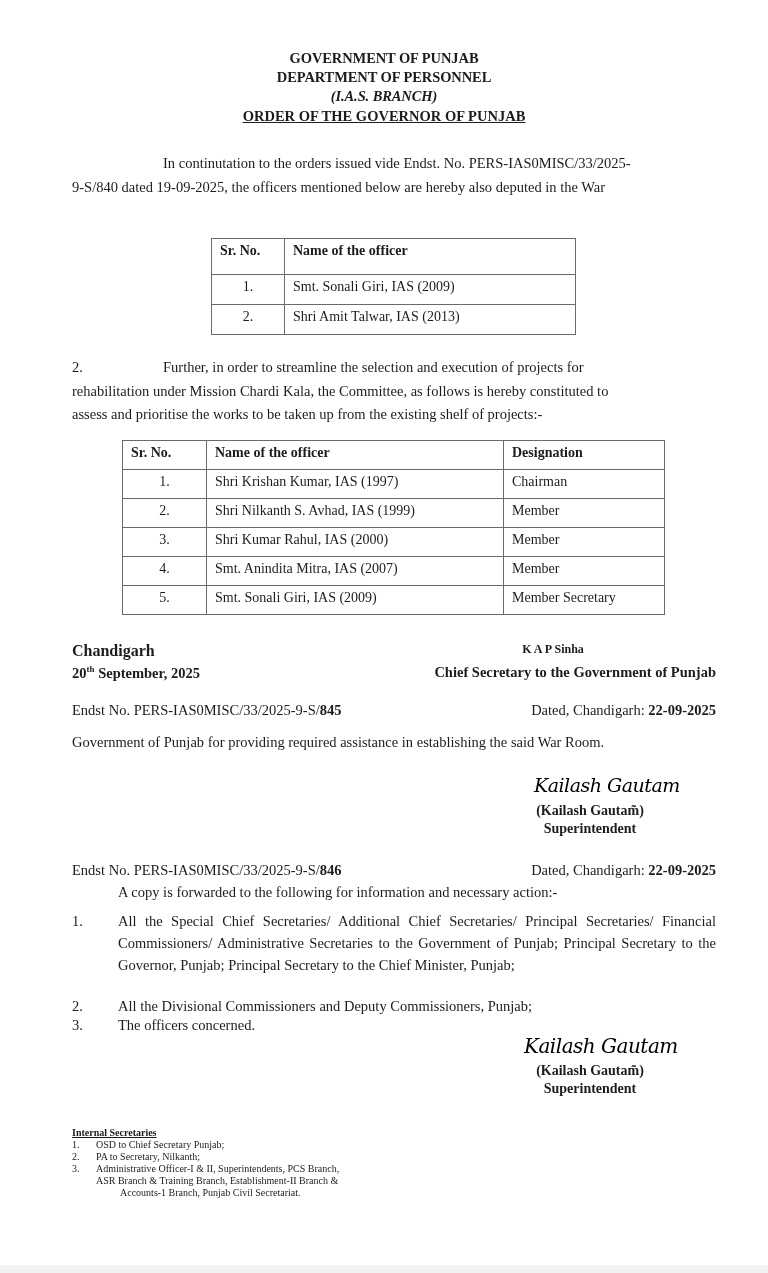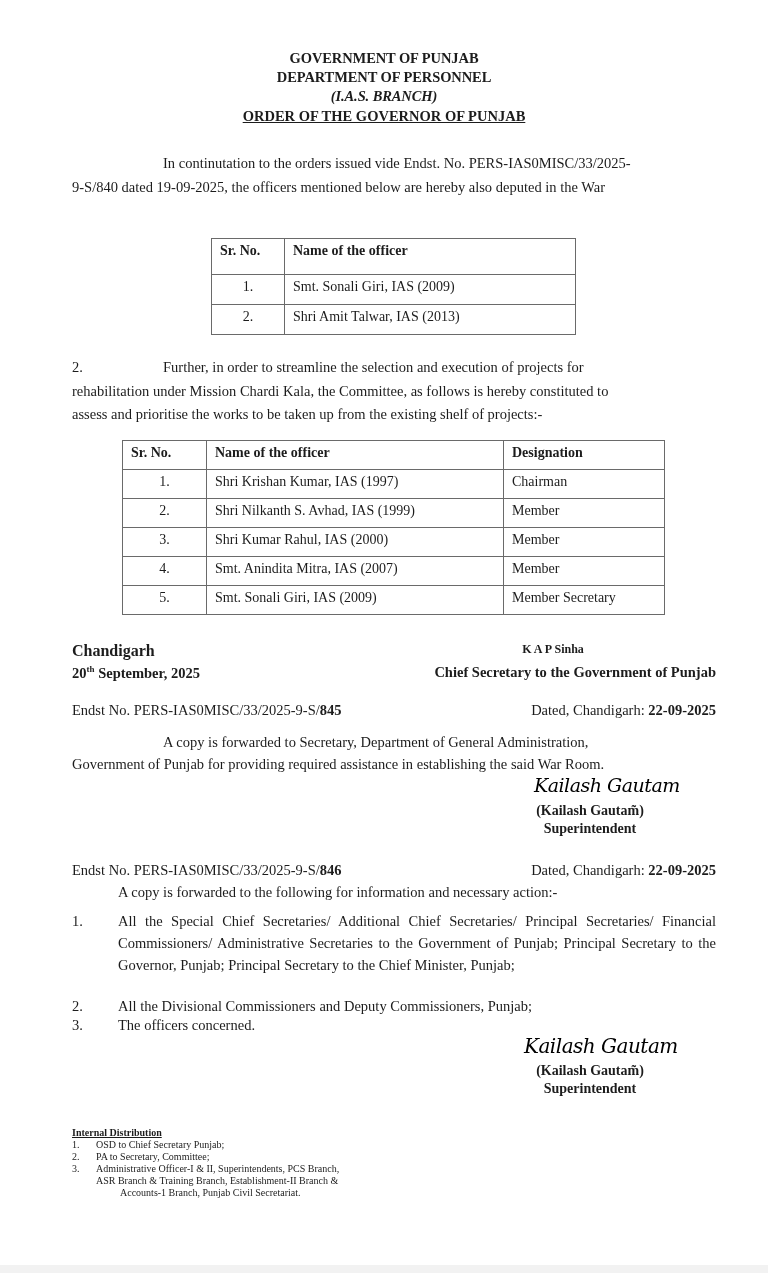--- a/index.html
+++ b/index.html
@@ -107,21 +107,20 @@
 <div class="abs bold" style="left:390px; width:326px; text-align:center; top:642px; font-size:12px;">K A P Sinha</div>
 <div class="abs bold" style="left:390px; width:326px; text-align:right; top:664px; font-size:14.5px;">Chief Secretary to the Government of Punjab</div>
 
 <div class="abs" style="left:72px; top:702px; font-size:14.5px;">
   <span>Endst No.  PERS-IAS0MISC/33/2025-9-S/</span><span class="bold">845</span>
 </div>
 <div class="abs" style="left:480px; width:236px; text-align:right; top:702px; font-size:14.5px;">
   <span>Dated, Chandigarh:  </span><span class="bold">22-09-2025</span>
 </div>
 <div class="abs para" style="top:731px; line-height:22px;">
-  <div style="padding-left:91px;">A copy is forwarded to Secretary, Department of General Administration,</div>
   <div>Government of Punjab for providing required assistance in establishing the said War Room.</div>
 </div>
 <div class="abs signature" style="left:534px; top:774px;">Kailash Gautam</div>
 <div class="abs sig-block" style="left:512px; width:156px; top:802px;">
   <div>(Kailash Gautam̃)</div>
   <div>Superintendent</div>
 </div>
 
 <div class="abs" style="left:72px; top:862px; font-size:14.5px;">
   <span>Endst No.  PERS-IAS0MISC/33/2025-9-S/</span><span class="bold">846</span>
@@ -144,28 +143,28 @@
   <span class="txt">The officers concerned.</span>
 </div>
 
 <div class="abs signature" style="left:524px; top:1034px; font-size:20px;">Kailash Gautam</div>
 <div class="abs sig-block" style="left:512px; width:156px; top:1062px;">
   <div>(Kailash Gautam̃)</div>
   <div>Superintendent</div>
 </div>
 
 <div class="abs small" style="left:72px; top:1127px; width:330px;">
-  <div class="bold" style="text-decoration:underline;">Internal Distribution</div>
+  <div class="bold" style="text-decoration:underline;">Internal Secretaries</div>
   <div style="position:relative; height:12px;">
     <span style="position:absolute; left:0;">1.</span>
     <span style="position:absolute; left:24px;">OSD to Chief Secretary Punjab;</span>
   </div>
   <div style="position:relative; height:12px;">
     <span style="position:absolute; left:0;">2.</span>
-    <span style="position:absolute; left:24px;">PA to Secretary, Committee;</span>
+    <span style="position:absolute; left:24px;">PA to Secretary, Nilkanth;</span>
   </div>
   <div style="position:relative; height:36px;">
     <span style="position:absolute; left:0;">3.</span>
     <span style="position:absolute; left:24px; top:0; white-space:nowrap;">Administrative Officer-I &amp; II, Superintendents, PCS Branch,</span>
     <span style="position:absolute; left:24px; top:12px; white-space:nowrap;">ASR Branch &amp; Training Branch, Establishment-II Branch &amp;</span>
     <span style="position:absolute; left:48px; top:24px; white-space:nowrap;">Accounts-1 Branch, Punjab Civil Secretariat.</span>
   </div>
 </div>
 
 <div class="abs bottom-strip"></div>

